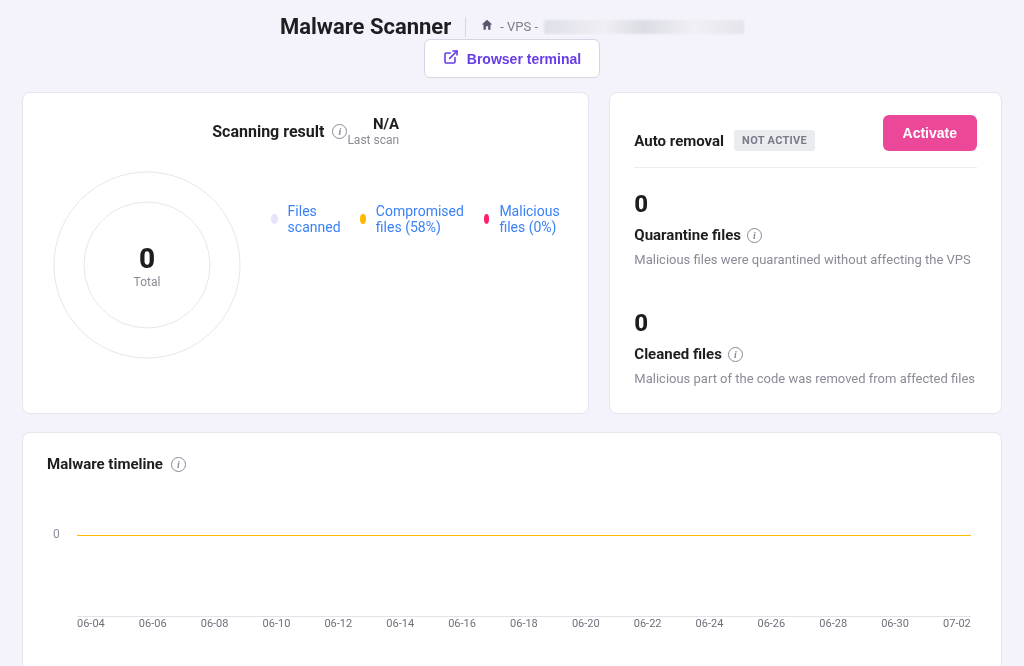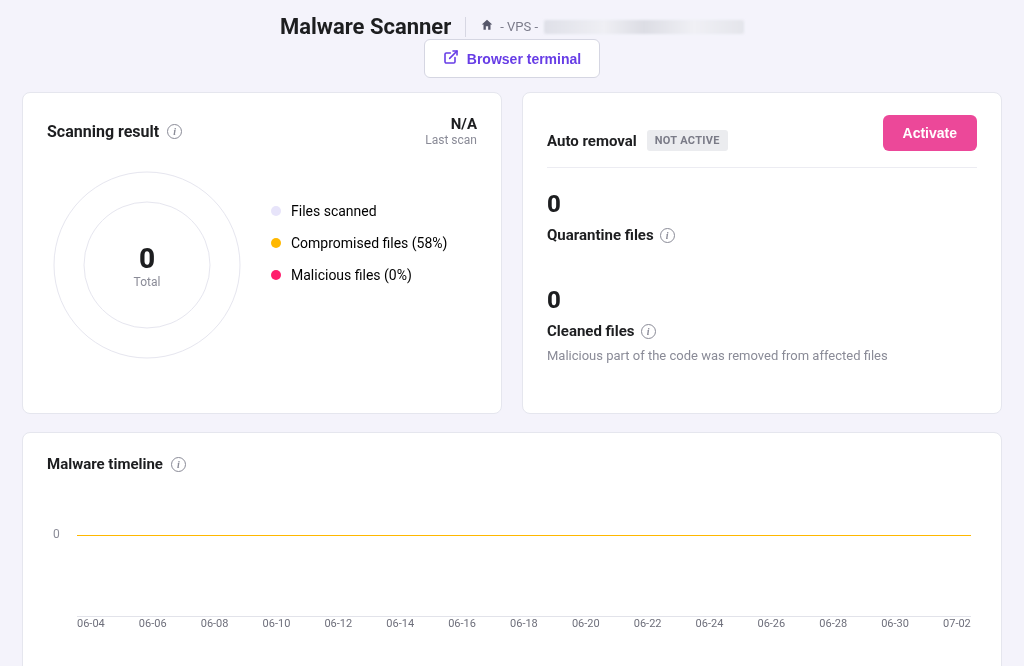--- a/index.html
+++ b/index.html
@@ -73,36 +73,36 @@
       padding: 0 22px;
     }
     .card {
       background: #fff;
       border: 1px solid #e5e6ee;
       border-radius: 8px;
       padding: 22px 24px;
     }
     .card-left { flex: 0 0 480px; height: 322px; }
     .card-right { flex: 1; height: 322px; }
-    .card-title-row { display: flex; align-items: center; justify-content: space-between; }
+    .card-title-row { display: flex; align-items: center; justify-content: center; }
     .card-title { display: flex; align-items: center; gap: 8px; font-size: 16px; font-weight: 700; }
     .last-scan { text-align: right; }
     .last-scan .val { font-size: 15px; font-weight: 700; }
     .last-scan .lbl { font-size: 12px; color: #8a8b97; }
 
     .scan-body { display: flex; gap: 24px; align-items: flex-start; margin-top: 18px; }
     .donut { position: relative; width: 200px; height: 200px; }
     .donut svg { width: 200px; height: 200px; }
     .donut-center {
       position: absolute; inset: 0;
       display: flex; flex-direction: column; align-items: center; justify-content: center;
     }
     .donut-center .num { font-size: 28px; font-weight: 800; }
     .donut-center .sub { font-size: 12px; color: #8a8b97; }
-    .legend { display: flex; flex-direction: column; gap: 16px; margin-top: 38px; font-size: 14px; color: #000000; }
+    .legend { display: flex; flex-direction: row; gap: 16px; margin-top: 38px; font-size: 14px; color: #3b82f6; }
     .legend-item { display: flex; align-items: center; gap: 10px; }
     .dot { width: 10px; height: 10px; border-radius: 50%; display: inline-block; }
     .dot-lav { background: #e7e4fa; }
     .dot-amb { background: #ffb800; }
     .dot-pink { background: #ff1d6c; }
 
     .auto-header {
       display: flex; align-items: flex-end; justify-content: space-between;
       padding-bottom: 16px; border-bottom: 1px solid #ececf2;
     }
@@ -226,20 +226,21 @@
       </div>
       <button class="btn-primary">Activate</button>
     </div>
 
     <div class="metric">
       <div class="num">0</div>
       <div class="name">
         <span>Quarantine files</span>
         <span class="info-icon">i</span>
       </div>
+      <div class="desc">Malicious files were quarantined without affecting the VPS</div>
     </div>
 
     <div class="metric">
       <div class="num">0</div>
       <div class="name">
         <span>Cleaned files</span>
         <span class="info-icon">i</span>
       </div>
       <div class="desc">Malicious part of the code was removed from affected files</div>
     </div>

